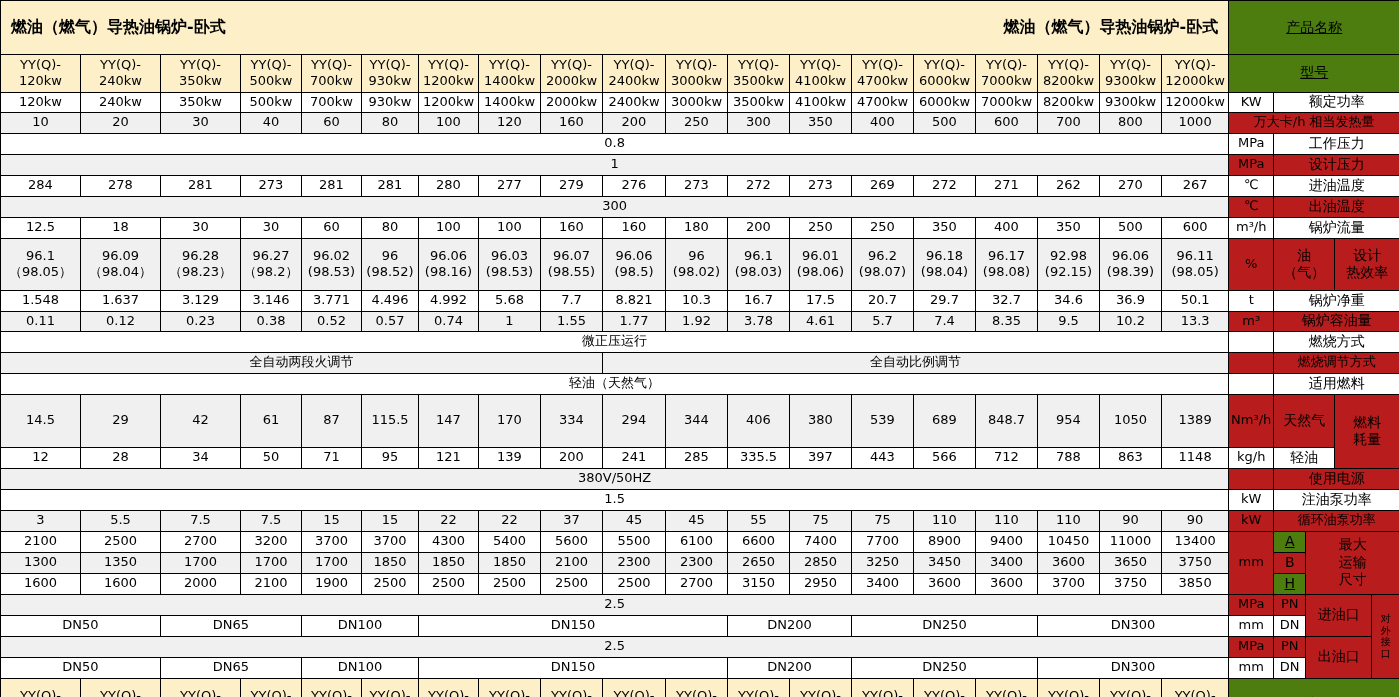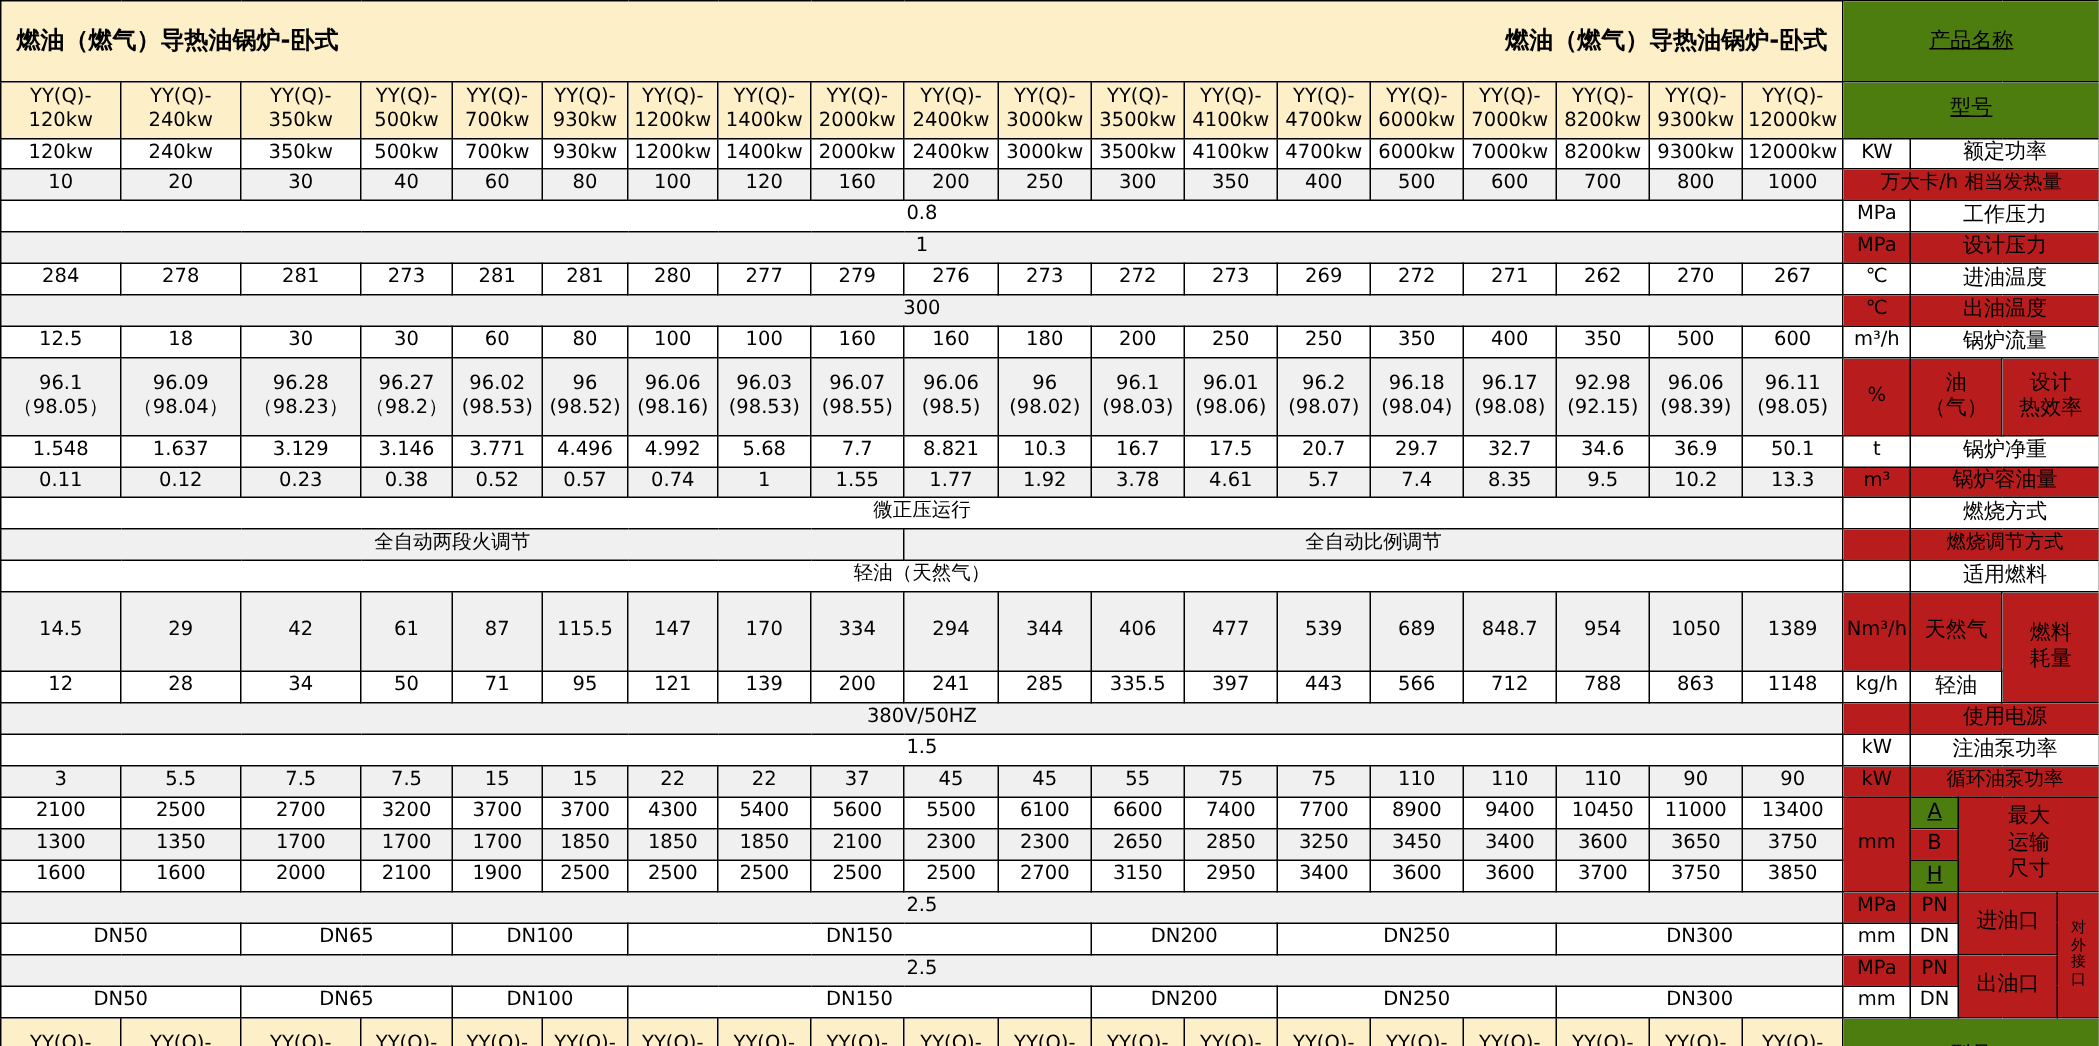--- a/index.html
+++ b/index.html
@@ -335,21 +335,21 @@
         <td>42</td>
         <td>61</td>
         <td>87</td>
         <td>115.5</td>
         <td>147</td>
         <td>170</td>
         <td>334</td>
         <td>294</td>
         <td>344</td>
         <td>406</td>
-        <td>477</td>
+        <td>380</td>
         <td>539</td>
         <td>689</td>
         <td>848.7</td>
         <td>954</td>
         <td>1050</td>
         <td>1389</td>
   <td class="u p">Nm³/h</td>
   <td colspan="2" class="l p">天然气</td>
   <td colspan="2" rowspan="2" class="l p">燃料
 耗量</td>

